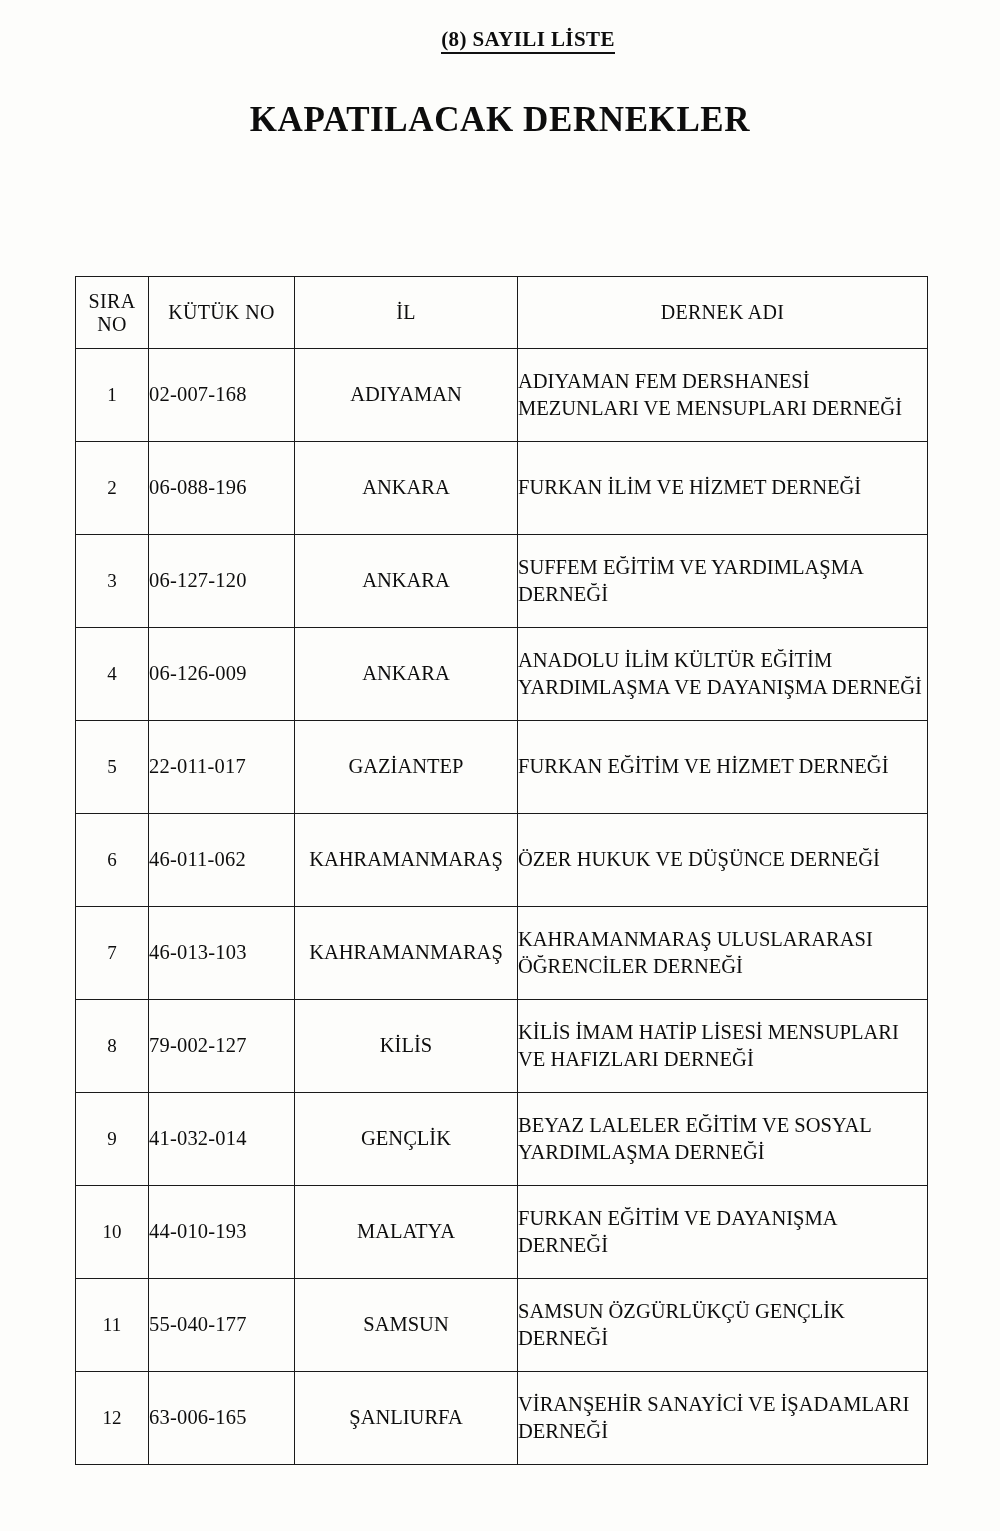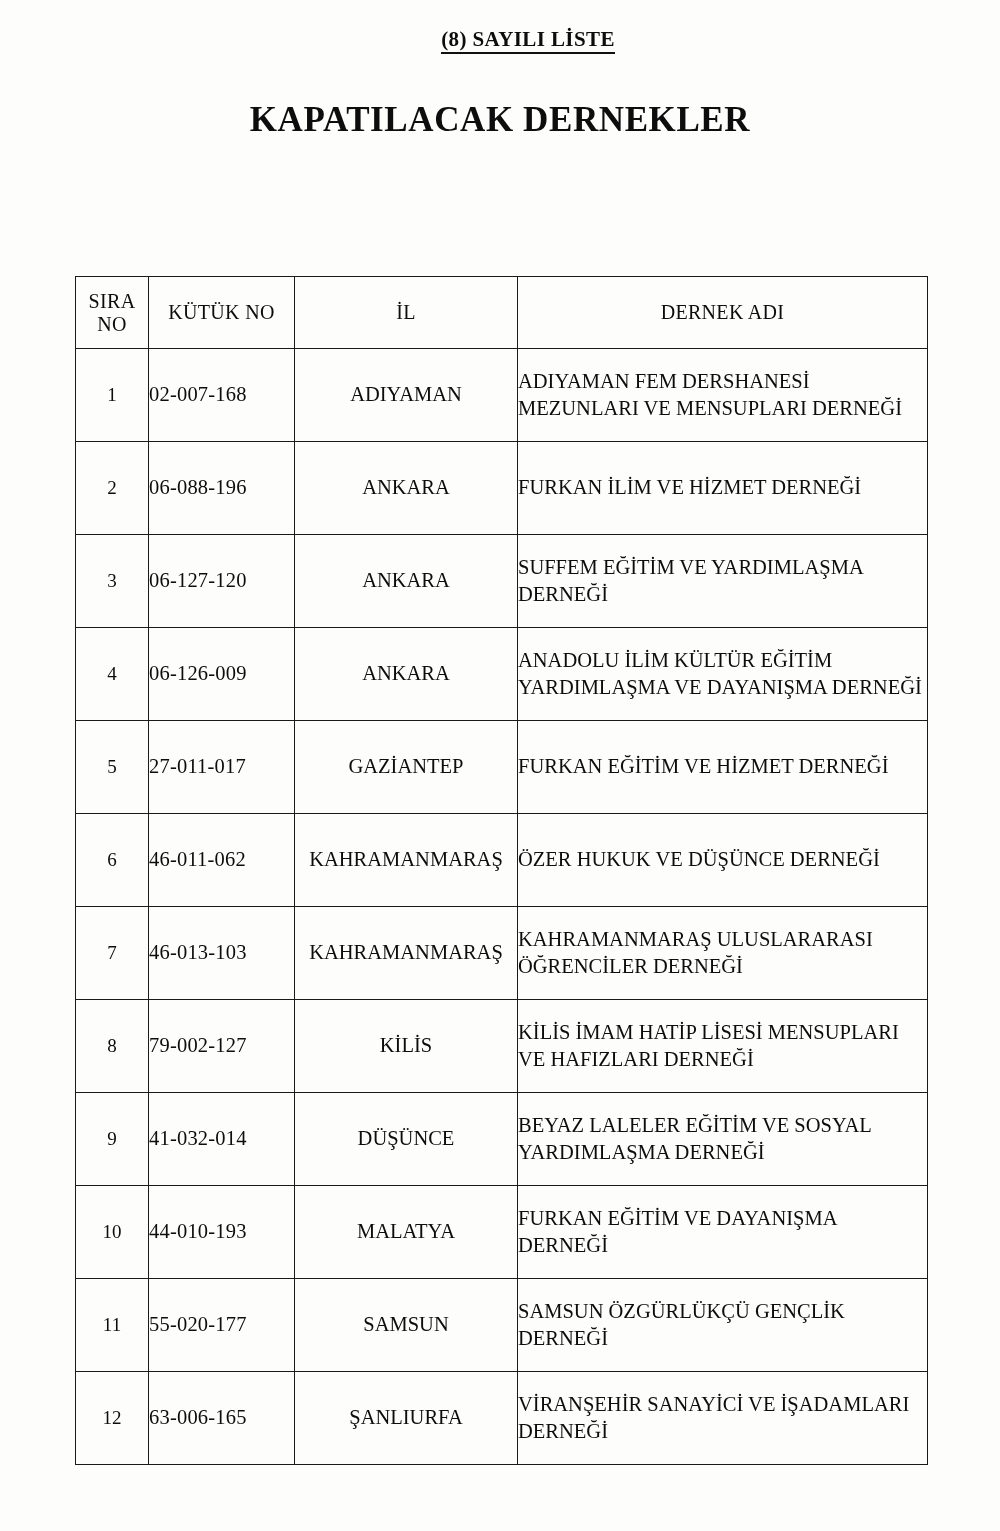--- a/index.html
+++ b/index.html
@@ -158,21 +158,21 @@
           <td class="cell-ad">SUFFEM EĞİTİM VE YARDIMLAŞMA DERNEĞİ</td>
         </tr>
         <tr class="data-row">
           <td class="cell-sira">4</td>
           <td class="cell-kutuk">06-126-009</td>
           <td class="cell-il">ANKARA</td>
           <td class="cell-ad">ANADOLU İLİM KÜLTÜR EĞİTİM YARDIMLAŞMA VE DAYANIŞMA DERNEĞİ</td>
         </tr>
         <tr class="data-row">
           <td class="cell-sira">5</td>
-          <td class="cell-kutuk">27-011-017</td>
+          <td class="cell-kutuk">22-011-017</td>
           <td class="cell-il">GAZİANTEP</td>
           <td class="cell-ad">FURKAN EĞİTİM VE HİZMET DERNEĞİ</td>
         </tr>
         <tr class="data-row">
           <td class="cell-sira">6</td>
           <td class="cell-kutuk">46-011-062</td>
           <td class="cell-il">KAHRAMANMARAŞ</td>
           <td class="cell-ad">ÖZER HUKUK VE DÜŞÜNCE DERNEĞİ</td>
         </tr>
         <tr class="data-row">
@@ -183,32 +183,32 @@
         </tr>
         <tr class="data-row">
           <td class="cell-sira">8</td>
           <td class="cell-kutuk">79-002-127</td>
           <td class="cell-il">KİLİS</td>
           <td class="cell-ad">KİLİS İMAM HATİP LİSESİ MENSUPLARI VE HAFIZLARI DERNEĞİ</td>
         </tr>
         <tr class="data-row">
           <td class="cell-sira">9</td>
           <td class="cell-kutuk">41-032-014</td>
-          <td class="cell-il">DÜŞÜNCE</td>
+          <td class="cell-il">GENÇLİK</td>
           <td class="cell-ad">BEYAZ LALELER EĞİTİM VE SOSYAL YARDIMLAŞMA DERNEĞİ</td>
         </tr>
         <tr class="data-row">
           <td class="cell-sira">10</td>
           <td class="cell-kutuk">44-010-193</td>
           <td class="cell-il">MALATYA</td>
           <td class="cell-ad">FURKAN EĞİTİM VE DAYANIŞMA DERNEĞİ</td>
         </tr>
         <tr class="data-row">
           <td class="cell-sira">11</td>
-          <td class="cell-kutuk">55-020-177</td>
+          <td class="cell-kutuk">55-040-177</td>
           <td class="cell-il">SAMSUN</td>
           <td class="cell-ad">SAMSUN ÖZGÜRLÜKÇÜ GENÇLİK DERNEĞİ</td>
         </tr>
         <tr class="data-row">
           <td class="cell-sira">12</td>
           <td class="cell-kutuk">63-006-165</td>
           <td class="cell-il">ŞANLIURFA</td>
           <td class="cell-ad">VİRANŞEHİR SANAYİCİ VE İŞADAMLARI DERNEĞİ</td>
         </tr>
       </tbody>

